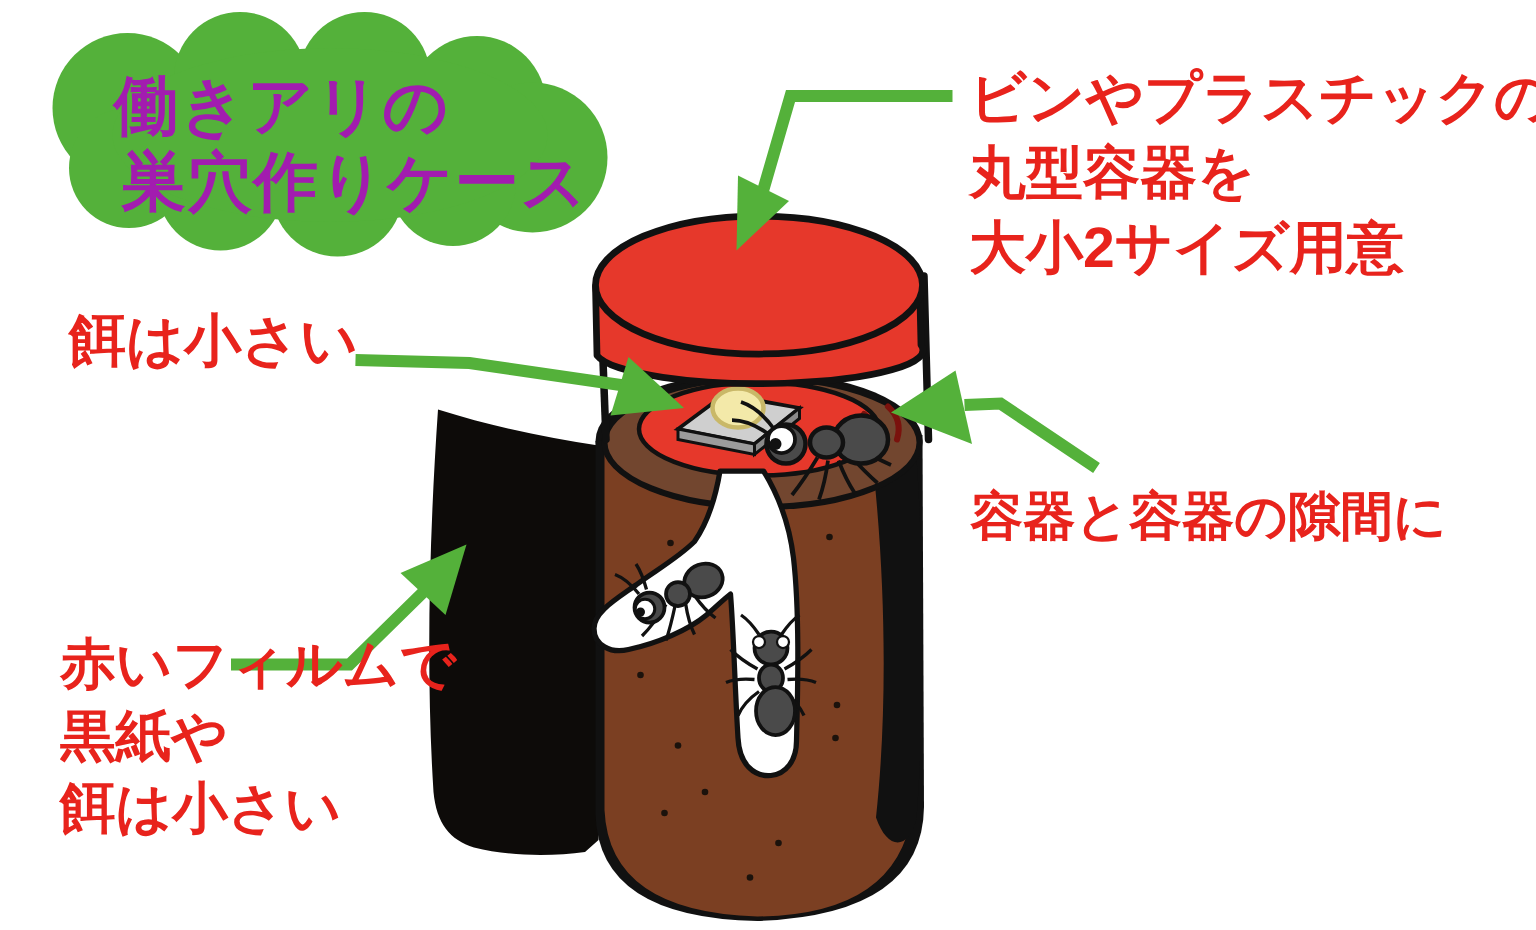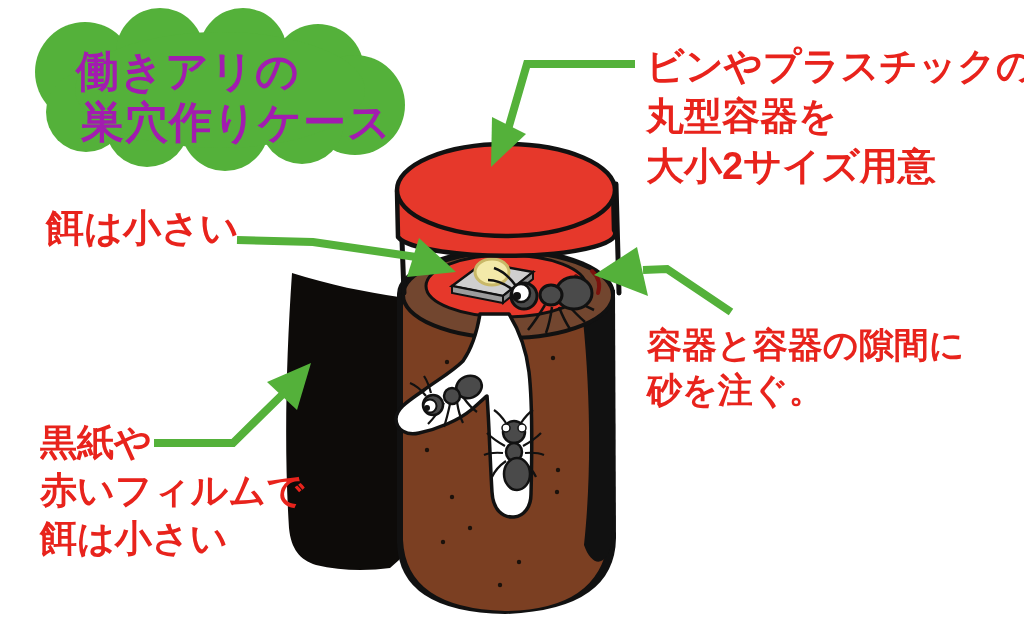--- a/index.html
+++ b/index.html
@@ -167,22 +167,21 @@
     <span>丸型容器を</span>
     <span>大小2サイズ用意</span>
   </div>
 
   <div class="t red-note note-feed" style="left:46px; top:209px;">
     <span>餌は小さい</span>
   </div>
 
   <div class="t red-note note-sand" style="left:647px; top:327px;">
     <span>容器と容器の隙間に</span>
-    <span>砂を注ぐ。</span>
   </div>
 
   <div class="t red-note note-cover" style="left:40px; top:424px;">
+    <span>赤いフィルムで</span>
     <span>黒紙や</span>
-    <span>赤いフィルムで</span>
     <span>餌は小さい</span>
   </div>
 
 </div>
 
 </body></html>

